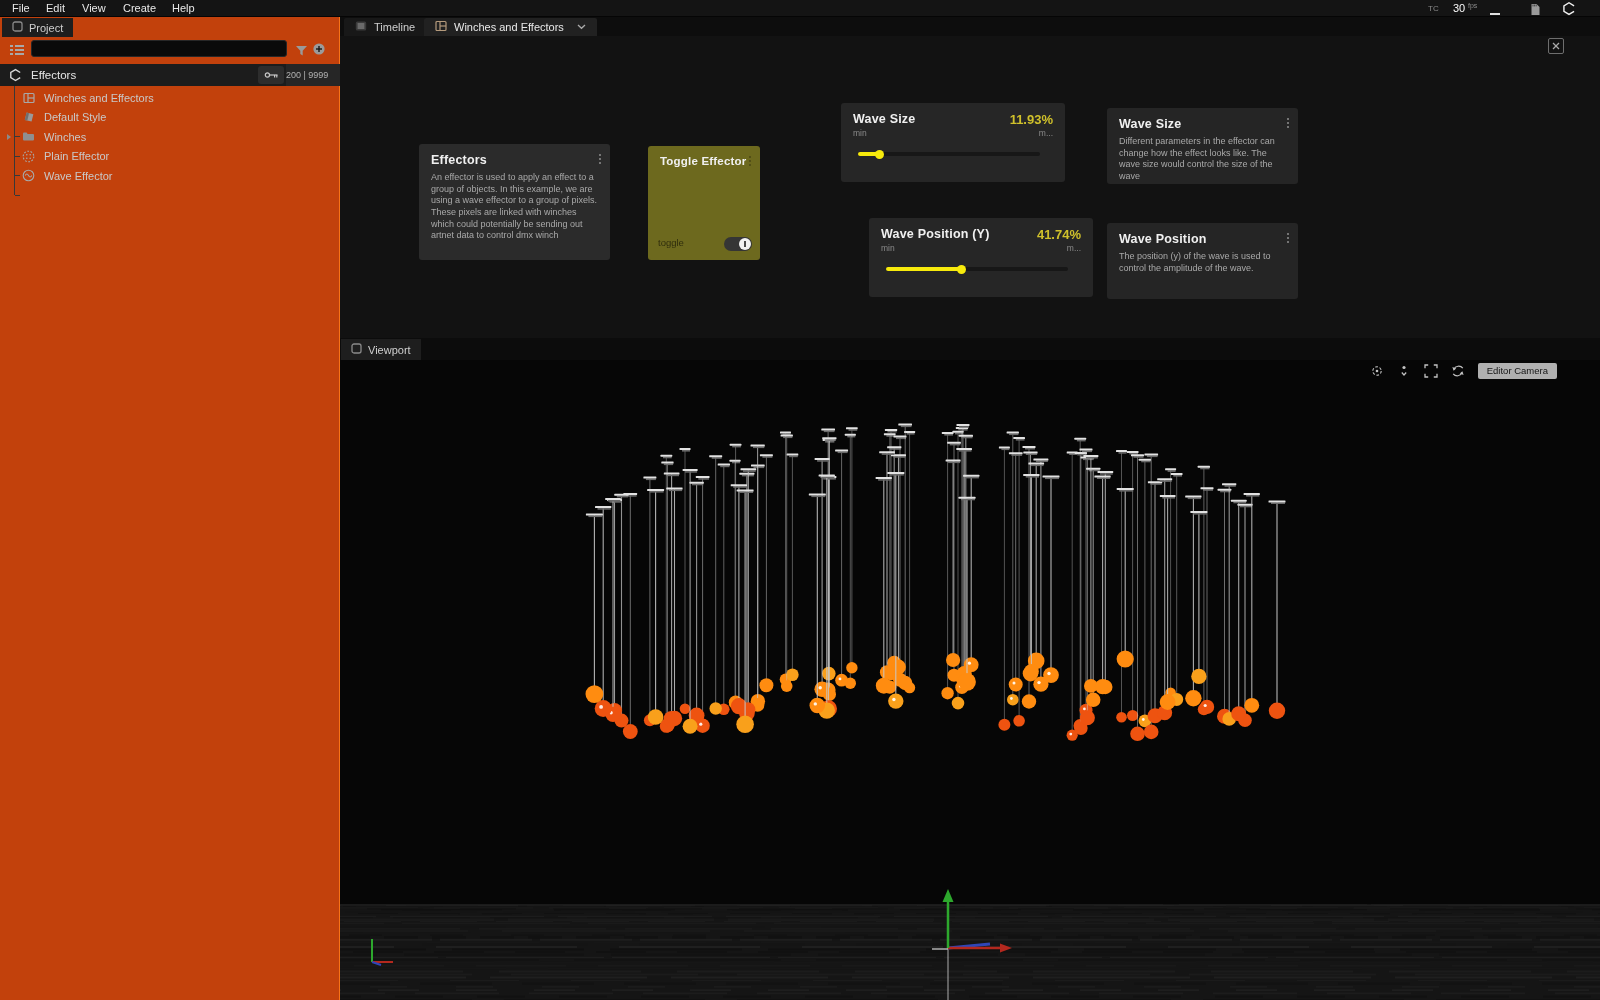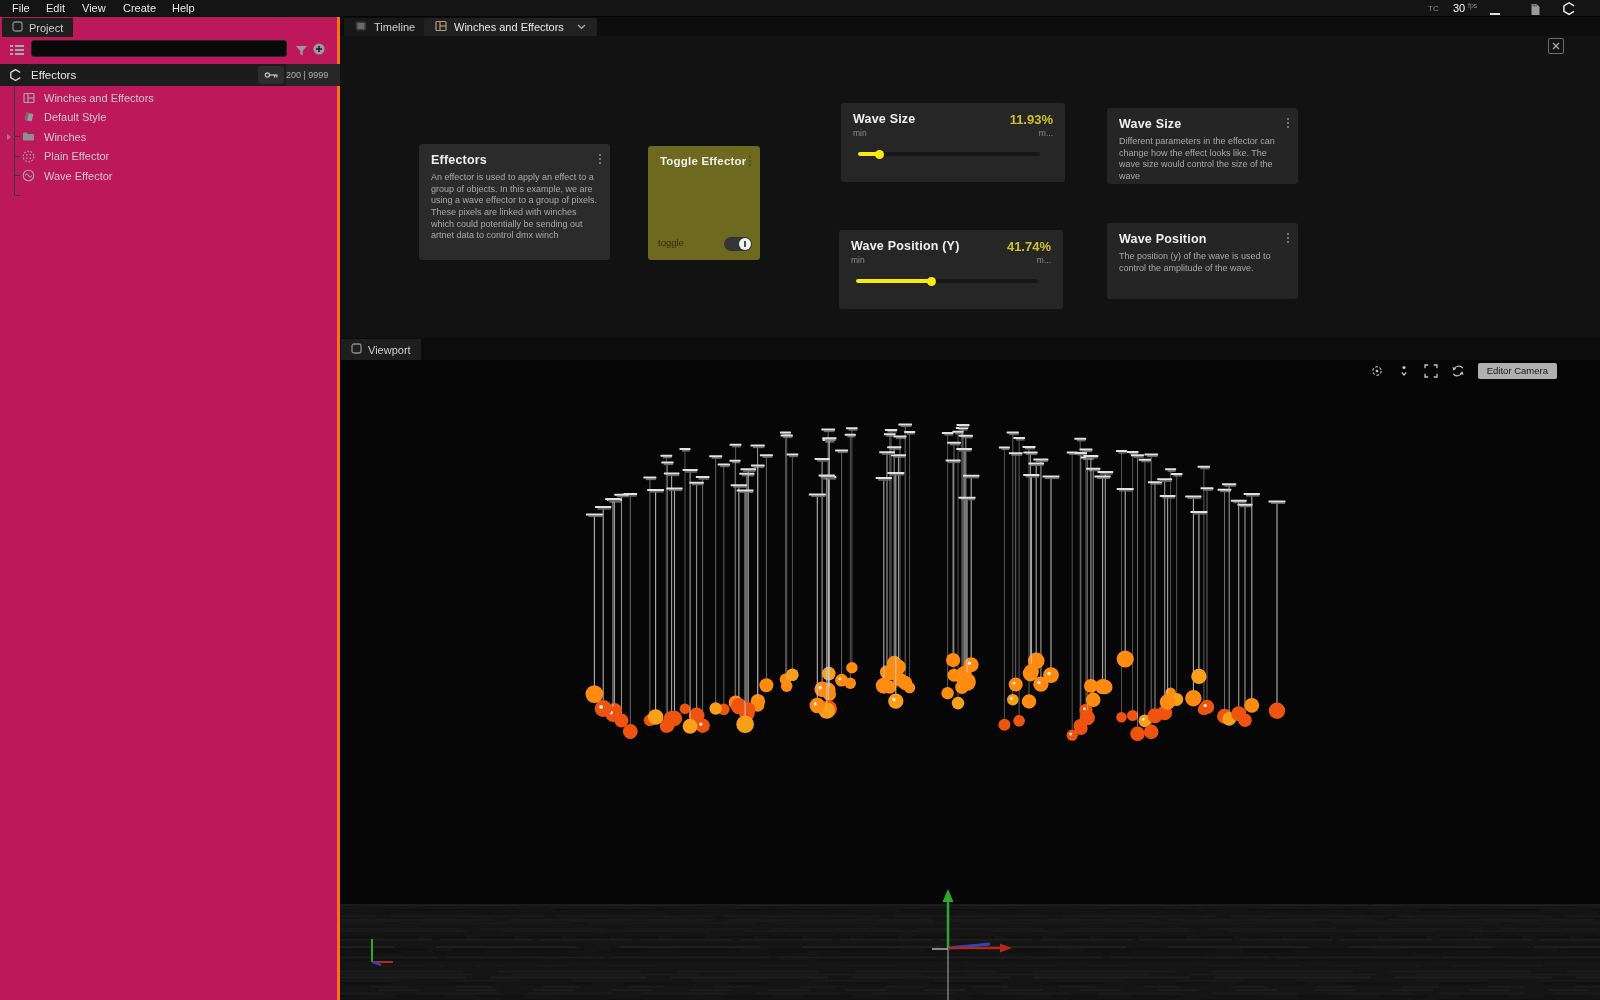--- a/index.html
+++ b/index.html
@@ -15,21 +15,21 @@
   .m0{left:8px}.m1{left:42px}.m2{left:78px}.m3{left:119px}.m4{left:168px}
   .top-right { position:absolute; right:0; top:0; width:200px; height:17px; }
   .tc-label { position:absolute; left:28px; top:4px; font-size:8px; color:#8a8a8a; }
   .fps-value { position:absolute; left:53px; top:2px; font-size:11px; color:#fafafa; }
   .fps-unit { position:absolute; left:68px; top:2px; font-size:7px; color:#8a8a8a; }
   .fps-underline { position:absolute; left:90px; top:13px; width:10px; height:2px; background:#e0e0e0; }
   .sd-icon { position:absolute; left:130px; top:2px; }
   .app-logo { position:absolute; left:162px; top:1px; }
 
   
-  .left-panel { position:absolute; left:0; top:17px; width:340px; height:983px; background:#be185d; border-right:3px solid #f97316; }
+  .left-panel { position:absolute; left:0; top:17px; width:340px; height:983px; background:#c2410c; border-right:1px solid #f97316; }
   .panel-tab { display:flex; align-items:center; gap:6px; background:#1e1e1e; font-size:11px; color:#cfcfcf; height:19px; padding:0 10px; }
   .project-tab { position:absolute; left:2px; top:1px; }
   .lp-toolbar { position:absolute; left:0; top:22px; width:340px; height:24px; }
   .treeview-icon { position:absolute; left:9px; top:4px; }
   .search-input { position:absolute; left:31px; top:1px; width:256px; height:17px; background:#0a0a0a; border:1px solid #272727; border-radius:3px; color:#ddd; font-size:11px; padding:0 6px; outline:none; }
   .funnel-icon { position:absolute; left:295px; top:4px; }
   .plus-icon { position:absolute; left:312px; top:3px; }
 
   .tree { position:absolute; left:0; top:47px; width:340px; }
   .root-row { position:relative; height:22px; background:#1c1c1c; display:flex; align-items:center; font-size:11.5px; color:#e4e4e4; }
@@ -60,21 +60,21 @@
   .card-effectors { left:79px; top:108px; width:191px; height:116px; background:#2b2b2b; }
   .card-toggle { left:308px; top:110px; width:112px; height:114px; background:#6d691e; }
   .card-toggle .card-title { font-size:11.5px; }
   .toggle-row { position:absolute; left:10px; right:8px; bottom:9px; display:flex; align-items:flex-start; justify-content:space-between; }
   .toggle-label { font-size:9.5px; color:rgba(28,27,8,0.78); }
   .switch { position:relative; width:28px; height:14px; border-radius:7px; background:#353535; cursor:pointer; }
   .switch-knob { position:absolute; right:1px; top:1px; width:12px; height:12px; border-radius:50%; background:#f2f2f2; display:flex; align-items:center; justify-content:center; }
   .switch-knob i { display:block; width:1.5px; height:6px; background:#4a4a4a; }
   .card-value { width:224px; height:79px; background:#262626; }
   .card-wavesize { left:501px; top:67px; }
-  .card-wavepos  { left:499px; top:182px;margin-top:12px; }
+  .card-wavepos  { left:529px; top:182px; }
   .vc-head { display:flex; justify-content:space-between; align-items:flex-start; }
   .vc-value { font-size:13px; font-weight:600; color:#cfc02b; }
   .vc-minmax { display:flex; justify-content:space-between; font-size:8.5px; color:#8a8a8a; margin-top:1px; }
   .slider { position:absolute; left:17px; right:25px; top:46px; height:10px; cursor:pointer; }
   .slider-track { position:absolute; left:0; right:0; top:3px; height:4px; background:#171717; border-radius:2px; }
   .slider-fill { position:absolute; left:0; top:3px; height:4px; background:#f7ea0c; border-radius:2px; }
   .slider-knob { position:absolute; top:0.5px; width:9px; height:9px; border-radius:50%; background:#f7ea0c; }
   .card-info { width:191px; height:76px; background:#252525; }
   .card-wavesize-info { left:767px; top:72px; }
   .card-wavepos-info  { left:767px; top:187px; }

